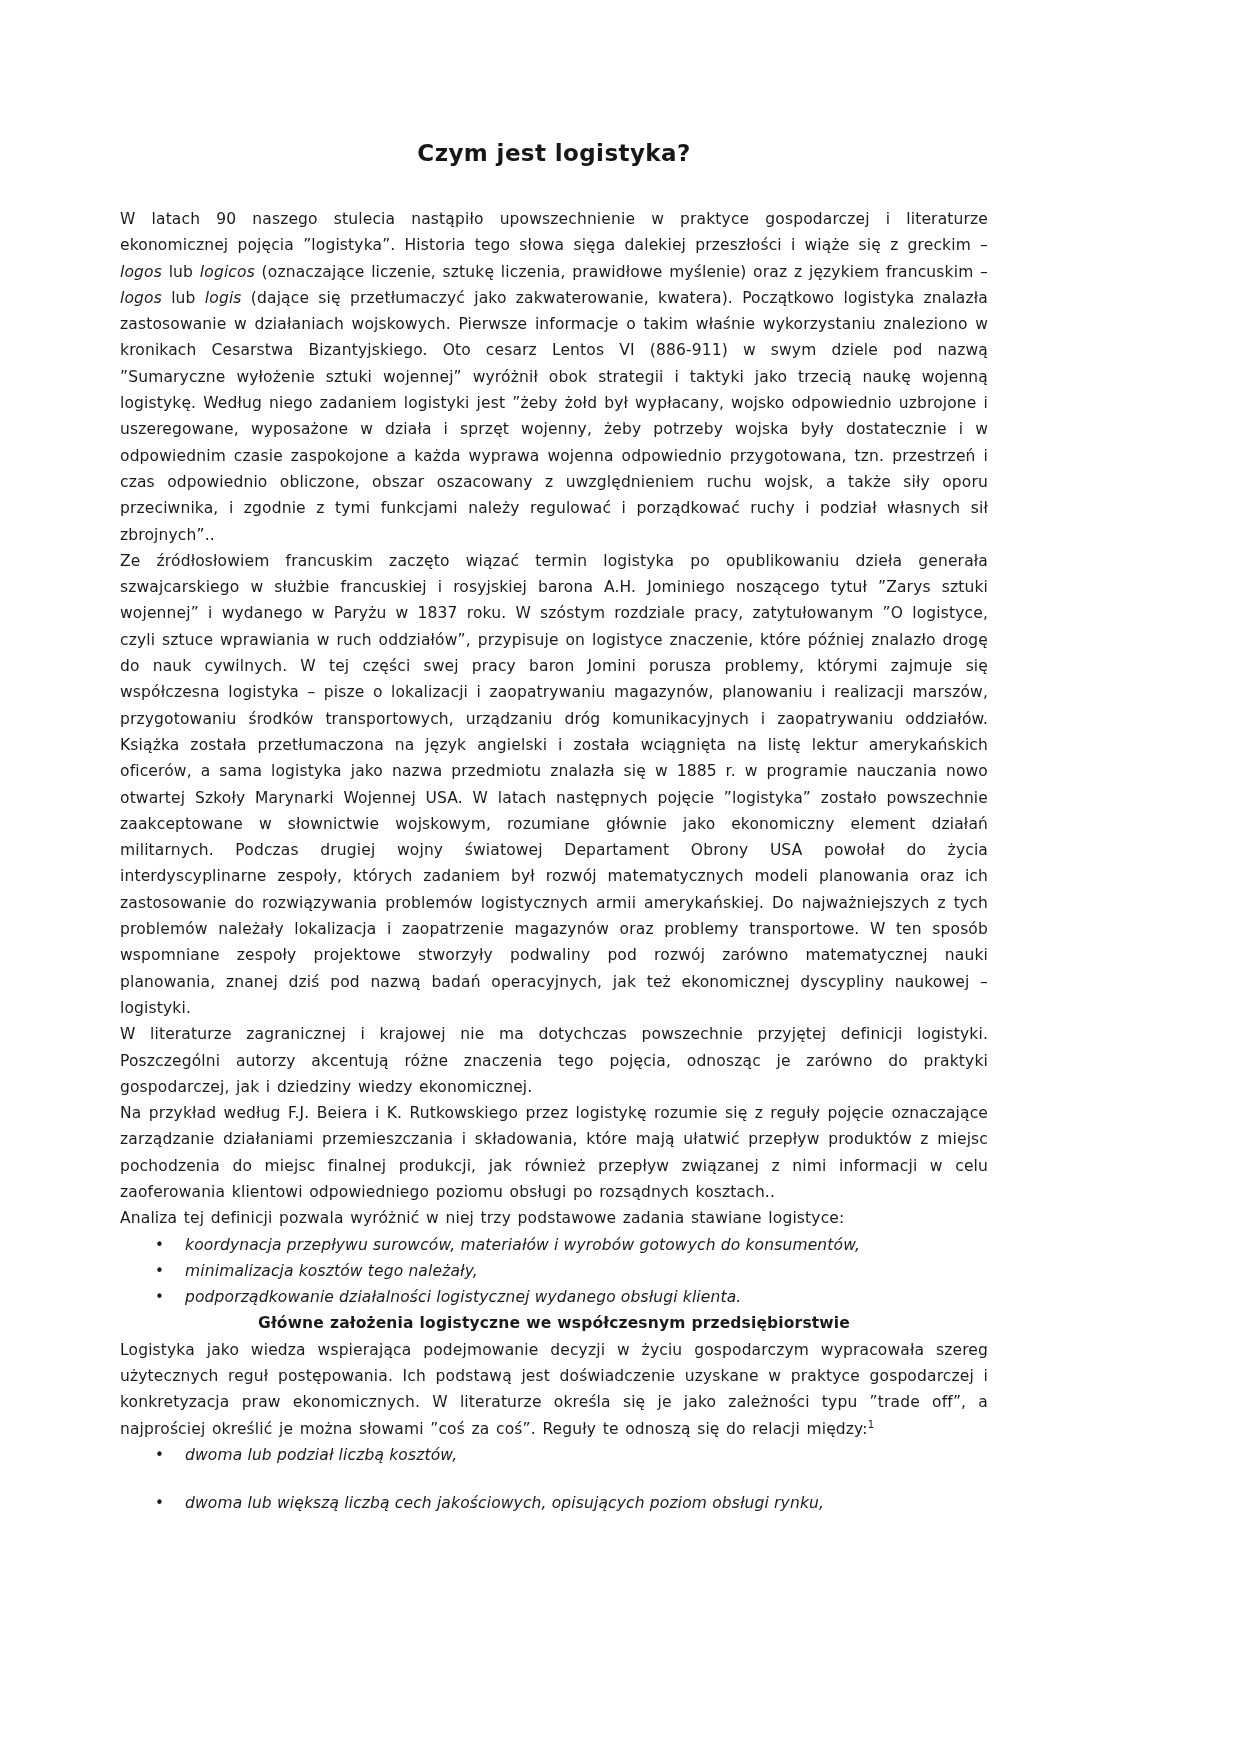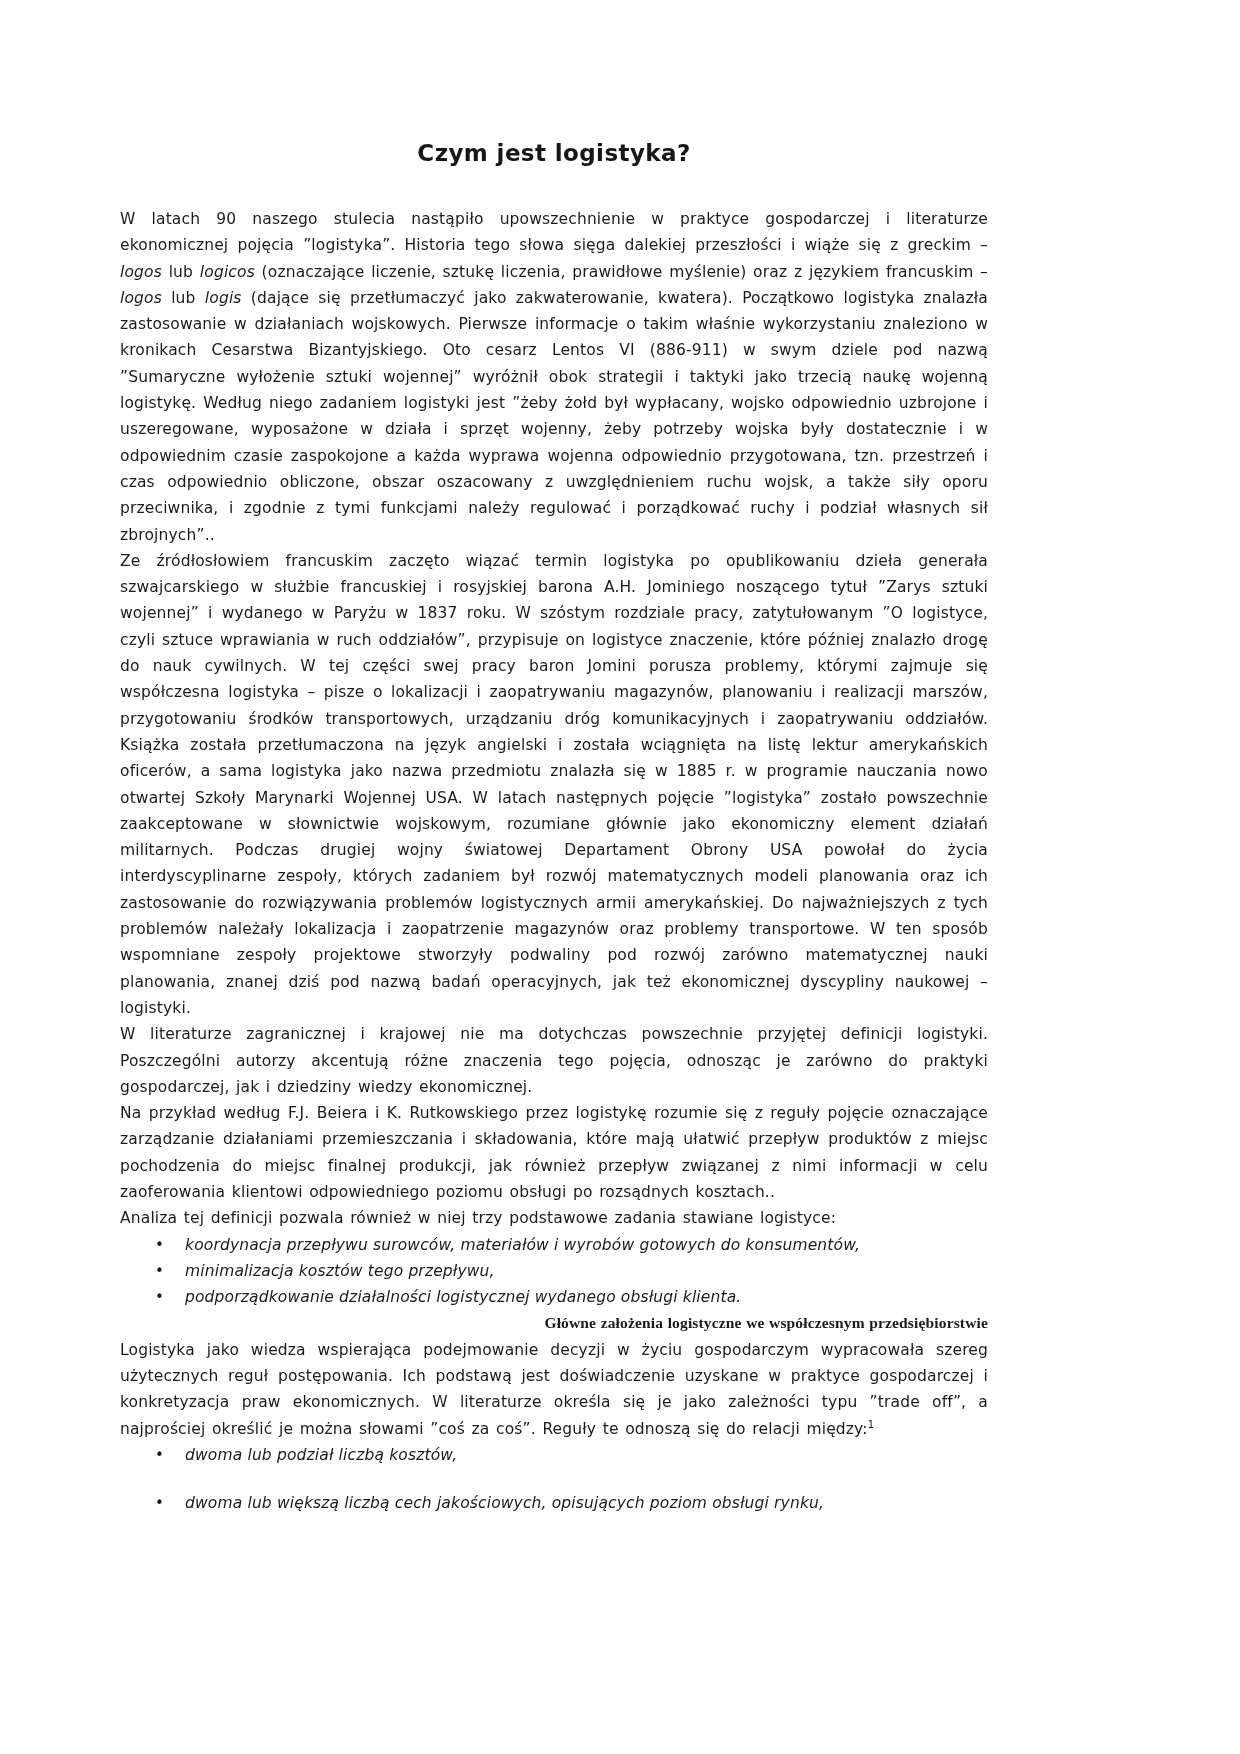--- a/index.html
+++ b/index.html
@@ -24,21 +24,21 @@
     margin-bottom:40px;
     color:#171717;
   }
   p.body-par {
     font-size:15.5px;
     line-height:26.3px;
     text-align:justify;
     letter-spacing:0.15px;
     word-spacing:1.5px;
   }
-  p.body-par.bold-head { font-weight:bold; text-align:right; word-spacing:0.5px;font-family:Liberation Serif, serif; }
+  p.body-par.bold-head { font-weight:bold; text-align:center; word-spacing:0.5px; }
   .bullet-row {
     display:flex;
     font-size:15.5px;
     line-height:26.3px;
     letter-spacing:0.15px;
     padding-left:35px;
   }
   .bullet-row .dot {
     flex:0 0 30px;
     width:30px;
@@ -57,30 +57,30 @@
     <h1 class="doc-title">Czym jest logistyka?</h1>
 
     <p class="body-par"><span>W latach 90 naszego stulecia nastąpiło upowszechnienie w praktyce gospodarczej i literaturze ekonomicznej pojęcia ”logistyka”. Historia tego słowa sięga dalekiej przeszłości i wiąże się z greckim – </span><span style="font-style: italic;">logos</span><span> lub </span><span style="font-style: italic;">logicos</span><span> (oznaczające liczenie, sztukę liczenia, prawidłowe myślenie) oraz z językiem francuskim – </span><span style="font-style: italic;">logos</span><span> lub </span><span style="font-style: italic;">logis</span><span> (dające się przetłumaczyć jako zakwaterowanie, kwatera). Początkowo logistyka znalazła zastosowanie w działaniach wojskowych. Pierwsze informacje o takim właśnie wykorzystaniu znaleziono w kronikach Cesarstwa Bizantyjskiego. Oto cesarz Lentos VI (886-911) w swym dziele pod nazwą ”Sumaryczne wyłożenie sztuki wojennej” wyróżnił obok strategii i taktyki jako trzecią naukę wojenną logistykę. Według niego zadaniem logistyki jest ”żeby żołd był wypłacany, wojsko odpowiednio uzbrojone i uszeregowane, wyposażone w działa i sprzęt wojenny, żeby potrzeby wojska były dostatecznie i w odpowiednim czasie zaspokojone a każda wyprawa wojenna odpowiednio przygotowana, tzn. przestrzeń i czas odpowiednio obliczone, obszar oszacowany z uwzględnieniem ruchu wojsk, a także siły oporu przeciwnika, i zgodnie z tymi funkcjami należy regulować i porządkować ruchy i podział własnych sił zbrojnych”..</span></p>
 
     <p class="body-par"><span>Ze źródłosłowiem francuskim zaczęto wiązać termin logistyka po opublikowaniu dzieła generała szwajcarskiego w służbie francuskiej i rosyjskiej barona A.H. Jominiego noszącego tytuł ”Zarys sztuki wojennej” i wydanego w Paryżu w 1837 roku. W szóstym rozdziale pracy, zatytułowanym ”O logistyce, czyli sztuce wprawiania w ruch oddziałów”, przypisuje on logistyce znaczenie, które później znalazło drogę do nauk cywilnych. W tej części swej pracy baron Jomini porusza problemy, którymi zajmuje się współczesna logistyka – pisze o lokalizacji i zaopatrywaniu magazynów, planowaniu i realizacji marszów, przygotowaniu środków transportowych, urządzaniu dróg komunikacyjnych i zaopatrywaniu oddziałów. Książka została przetłumaczona na język angielski i została wciągnięta na listę lektur amerykańskich oficerów, a sama logistyka jako nazwa przedmiotu znalazła się w 1885 r. w programie nauczania nowo otwartej Szkoły Marynarki Wojennej USA. W latach następnych pojęcie ”logistyka” zostało powszechnie zaakceptowane w słownictwie wojskowym, rozumiane głównie jako ekonomiczny element działań militarnych. Podczas drugiej wojny światowej Departament Obrony USA powołał do życia interdyscyplinarne zespoły, których zadaniem był rozwój matematycznych modeli planowania oraz ich zastosowanie do rozwiązywania problemów logistycznych armii amerykańskiej. Do najważniejszych z tych problemów należały lokalizacja i zaopatrzenie magazynów oraz problemy transportowe. W ten sposób wspomniane zespoły projektowe stworzyły podwaliny pod rozwój zarówno matematycznej nauki planowania, znanej dziś pod nazwą badań operacyjnych, jak też ekonomicznej dyscypliny naukowej – logistyki.</span></p>
 
     <p class="body-par"><span>W literaturze zagranicznej i krajowej nie ma dotychczas powszechnie przyjętej definicji logistyki. Poszczególni autorzy akcentują różne znaczenia tego pojęcia, odnosząc je zarówno do praktyki gospodarczej, jak i dziedziny wiedzy ekonomicznej.</span></p>
 
     <p class="body-par"><span>Na przykład według F.J. Beiera i K. Rutkowskiego przez logistykę rozumie się z reguły pojęcie oznaczające zarządzanie działaniami przemieszczania i składowania, które mają ułatwić przepływ produktów z miejsc pochodzenia do miejsc finalnej produkcji, jak również przepływ związanej z nimi informacji w celu zaoferowania klientowi odpowiedniego poziomu obsługi po rozsądnych kosztach..</span></p>
 
-    <p class="body-par"><span>Analiza tej definicji pozwala również w niej trzy podstawowe zadania stawiane logistyce:</span></p>
+    <p class="body-par"><span>Analiza tej definicji pozwala wyróżnić w niej trzy podstawowe zadania stawiane logistyce:</span></p>
 
     <div>
       <div class="bullet-row">
         <span class="dot">•</span>
         <span class="bullet-text">koordynacja przepływu surowców, materiałów i wyrobów gotowych do konsumentów,</span>
       </div>
       <div class="bullet-row">
         <span class="dot">•</span>
-        <span class="bullet-text">minimalizacja kosztów tego przepływu,</span>
+        <span class="bullet-text">minimalizacja kosztów tego należały,</span>
       </div>
       <div class="bullet-row">
         <span class="dot">•</span>
         <span class="bullet-text">podporządkowanie działalności logistycznej wydanego obsługi klienta.</span>
       </div>
     </div>
 
 
     <p class="body-par bold-head">Główne założenia logistyczne we współczesnym przedsiębiorstwie</p>
 

